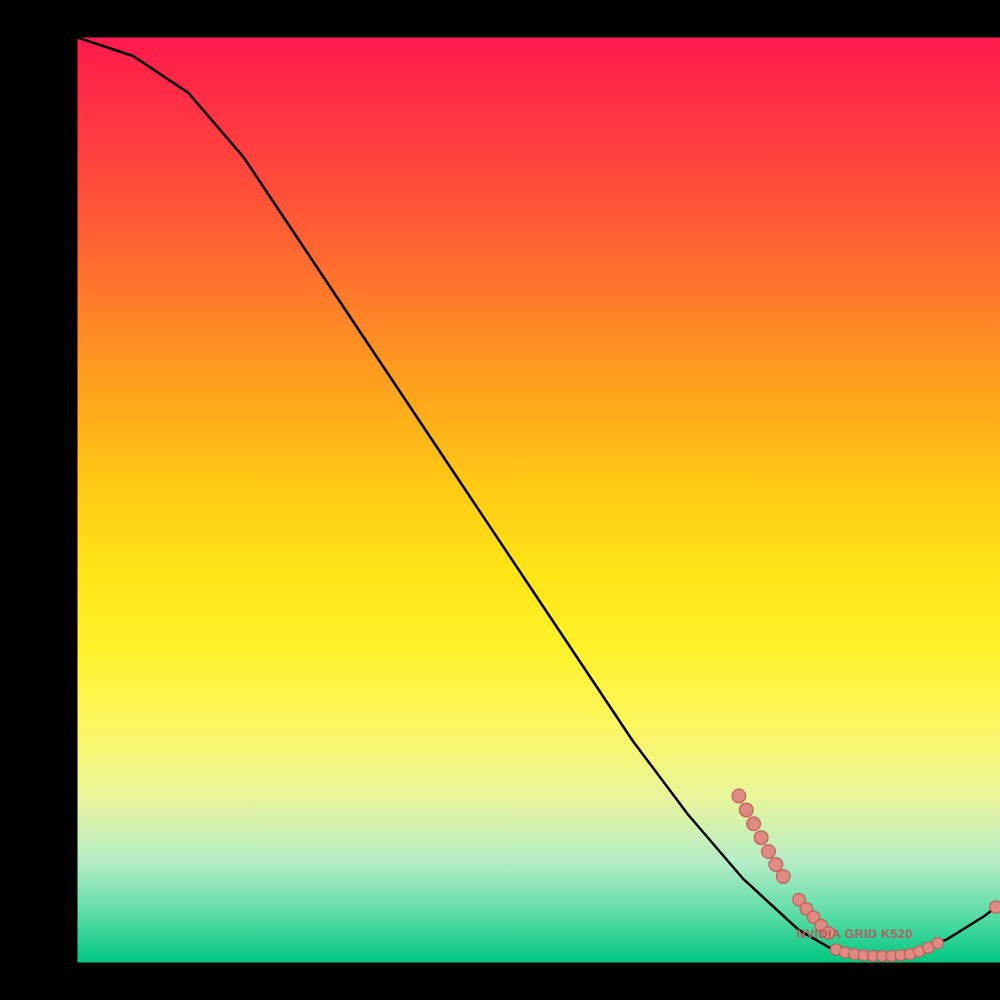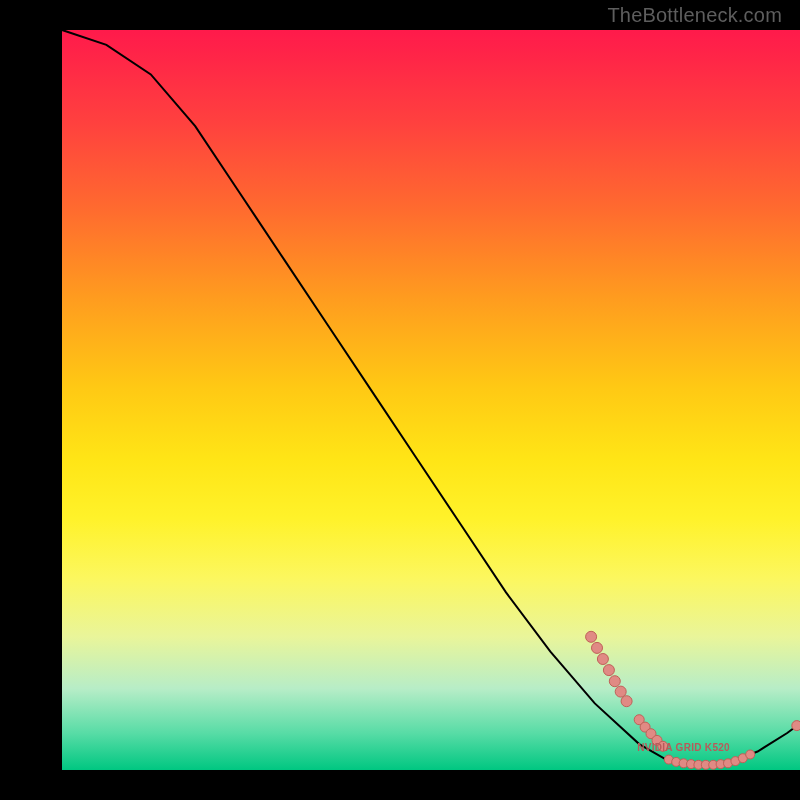--- a/index.html
+++ b/index.html
@@ -61,21 +61,20 @@
     font-size: 10px;
     fill: #b85a5a;
     font-weight: bold;
     letter-spacing: 0.3px;
   }
 </style>
 </head>
 <body>
 
 <div class="frame">
-  <div class="attribution">TheBottleneck.com</div>
 
   <div class="plot">
     <svg viewBox="0 0 740 740">
       <g id="curve-layer">
           <path d="M0.0 0.0 L44.4 14.8 L88.8 44.4 L133.2 96.2 L177.6 162.8 L222.0 229.4 L266.4 296.0 L310.8 362.6 L355.2 429.2 L399.6 495.8 L444.0 562.4 L488.4 621.6 L532.8 673.4 L577.2 714.1 L606.8 731.1 L636.4 735.6 L666.0 732.6 L695.6 721.5 L725.2 703.0 L740.0 691.9" fill="none" stroke="#000000" stroke-width="2"></path>
         </g>
       <g id="markers-layer">
           <circle cx="529.1" cy="606.8" r="5.5" fill="#e08a84" stroke="#c06058" stroke-width="1"></circle>
           <circle cx="535.0" cy="617.9" r="5.5" fill="#e08a84" stroke="#c06058" stroke-width="1"></circle>
           <circle cx="540.9" cy="629.0" r="5.5" fill="#e08a84" stroke="#c06058" stroke-width="1"></circle>

